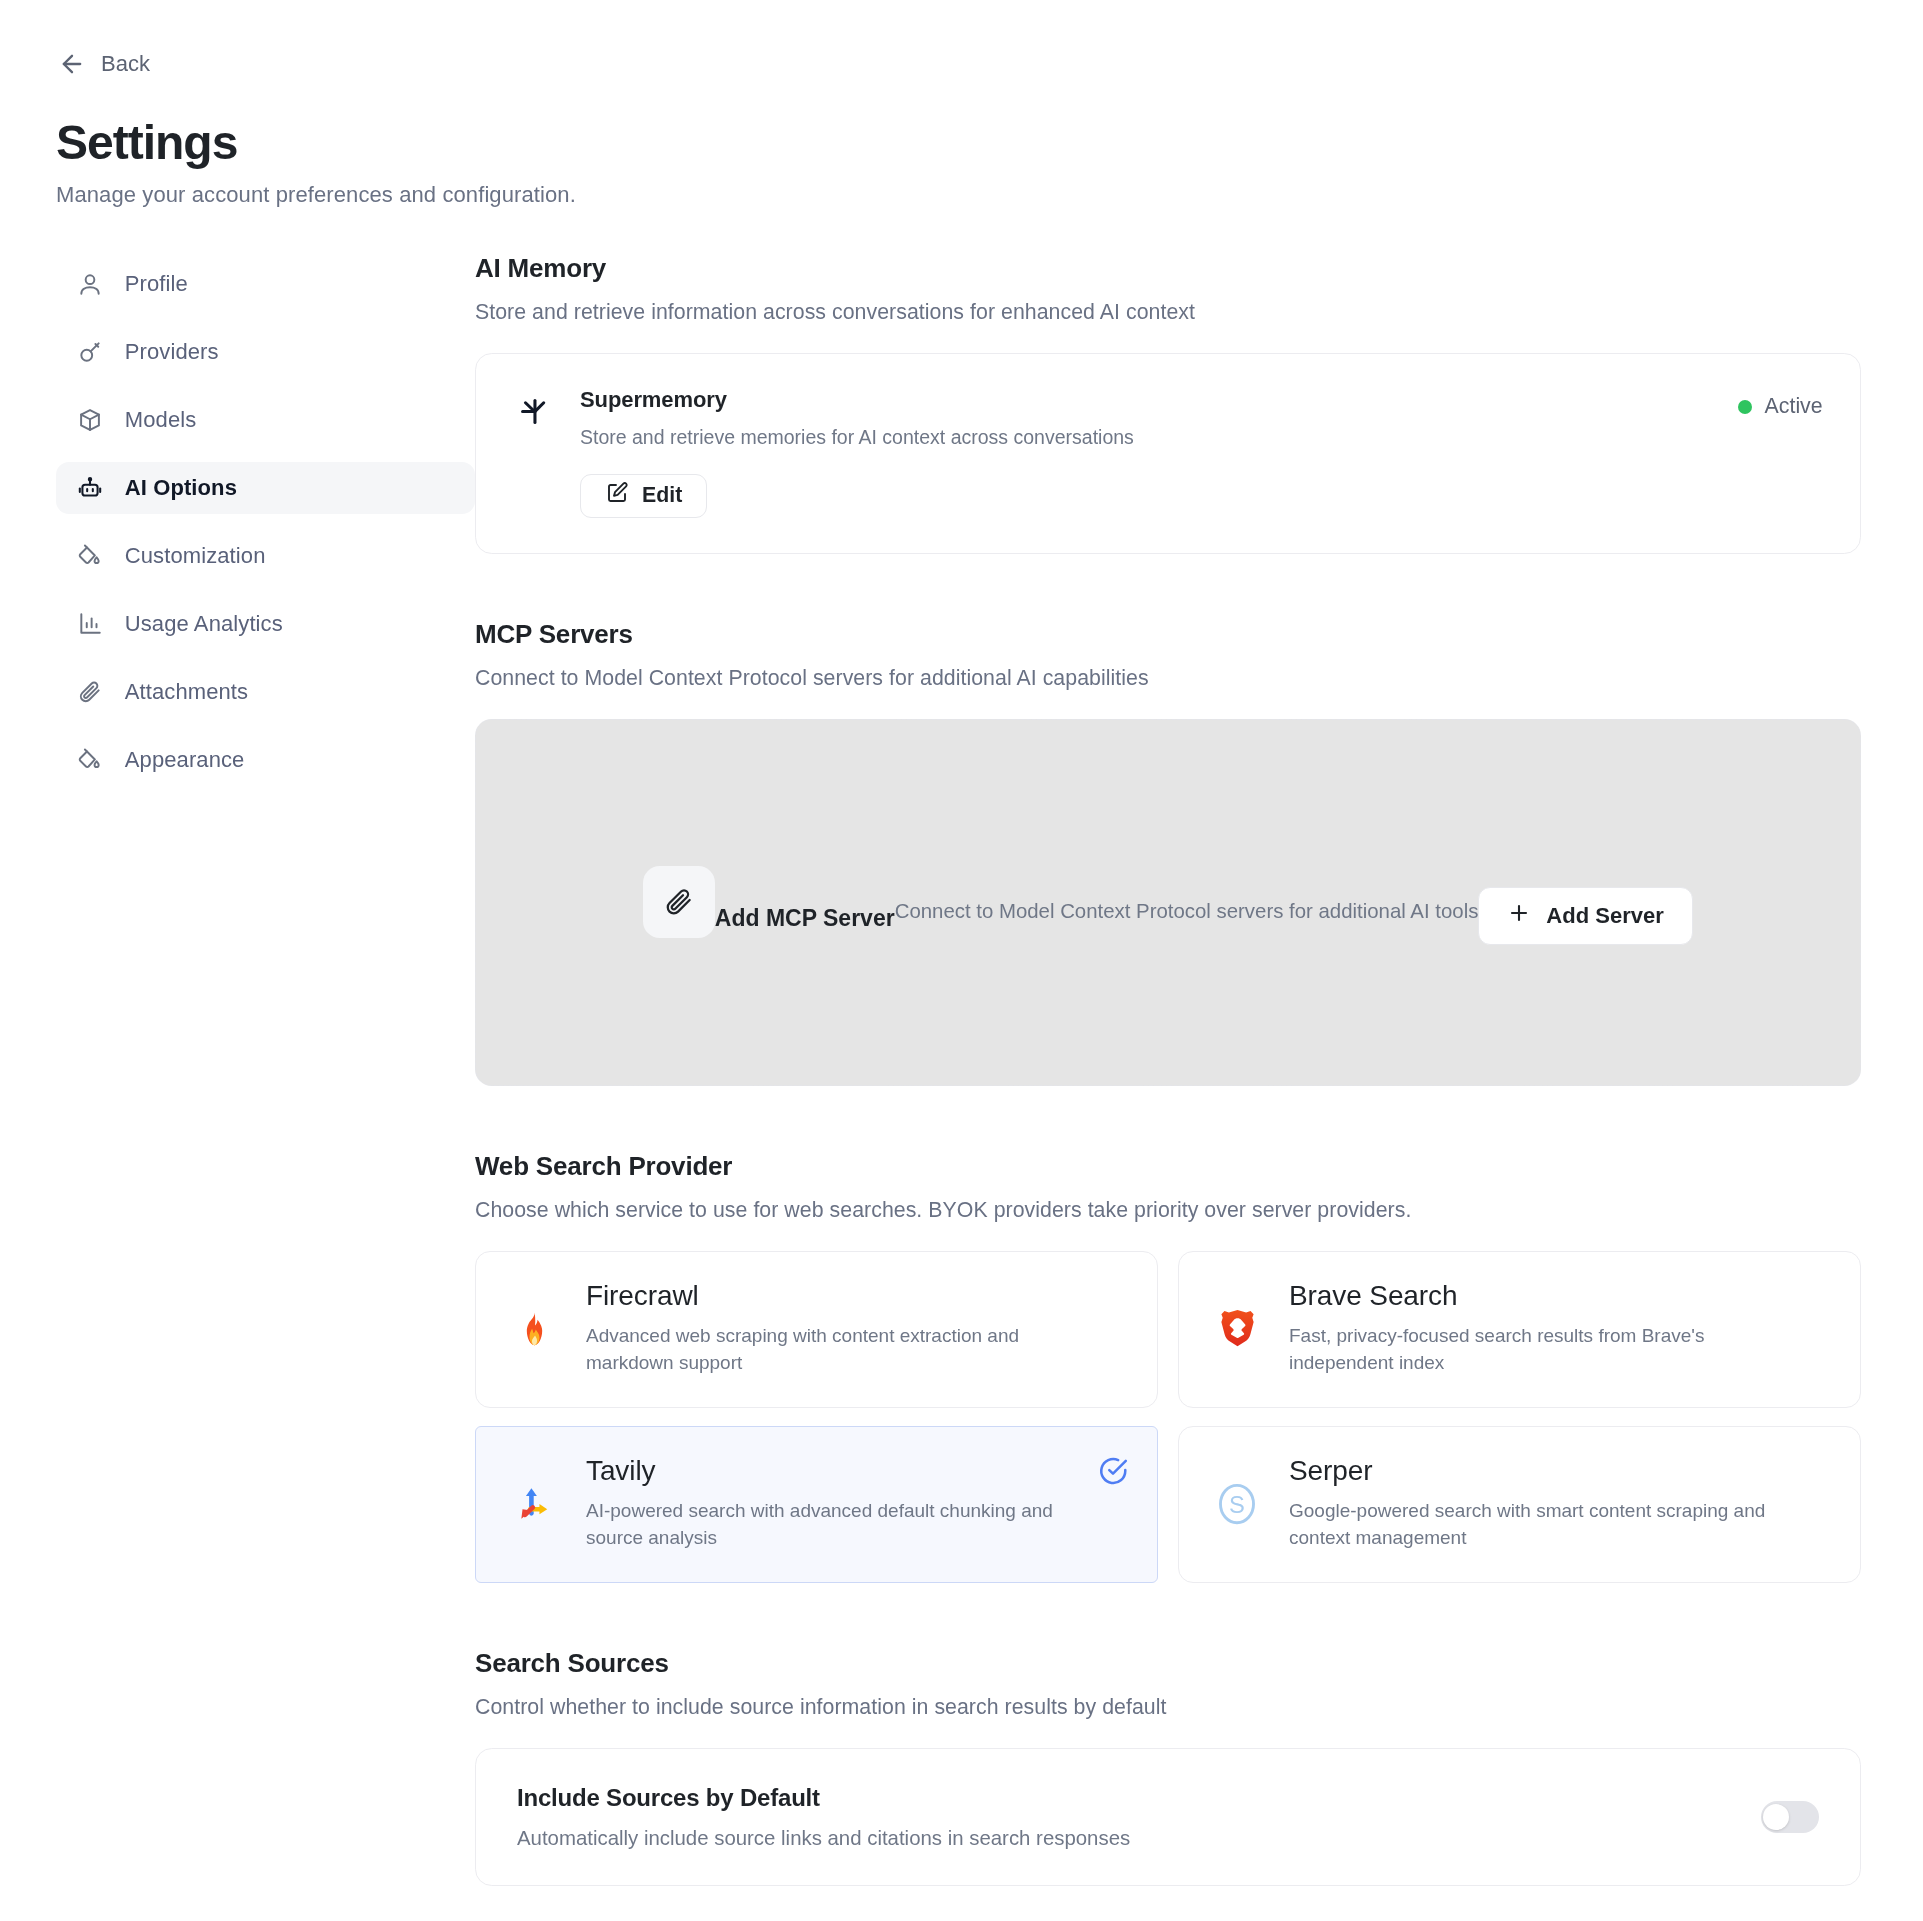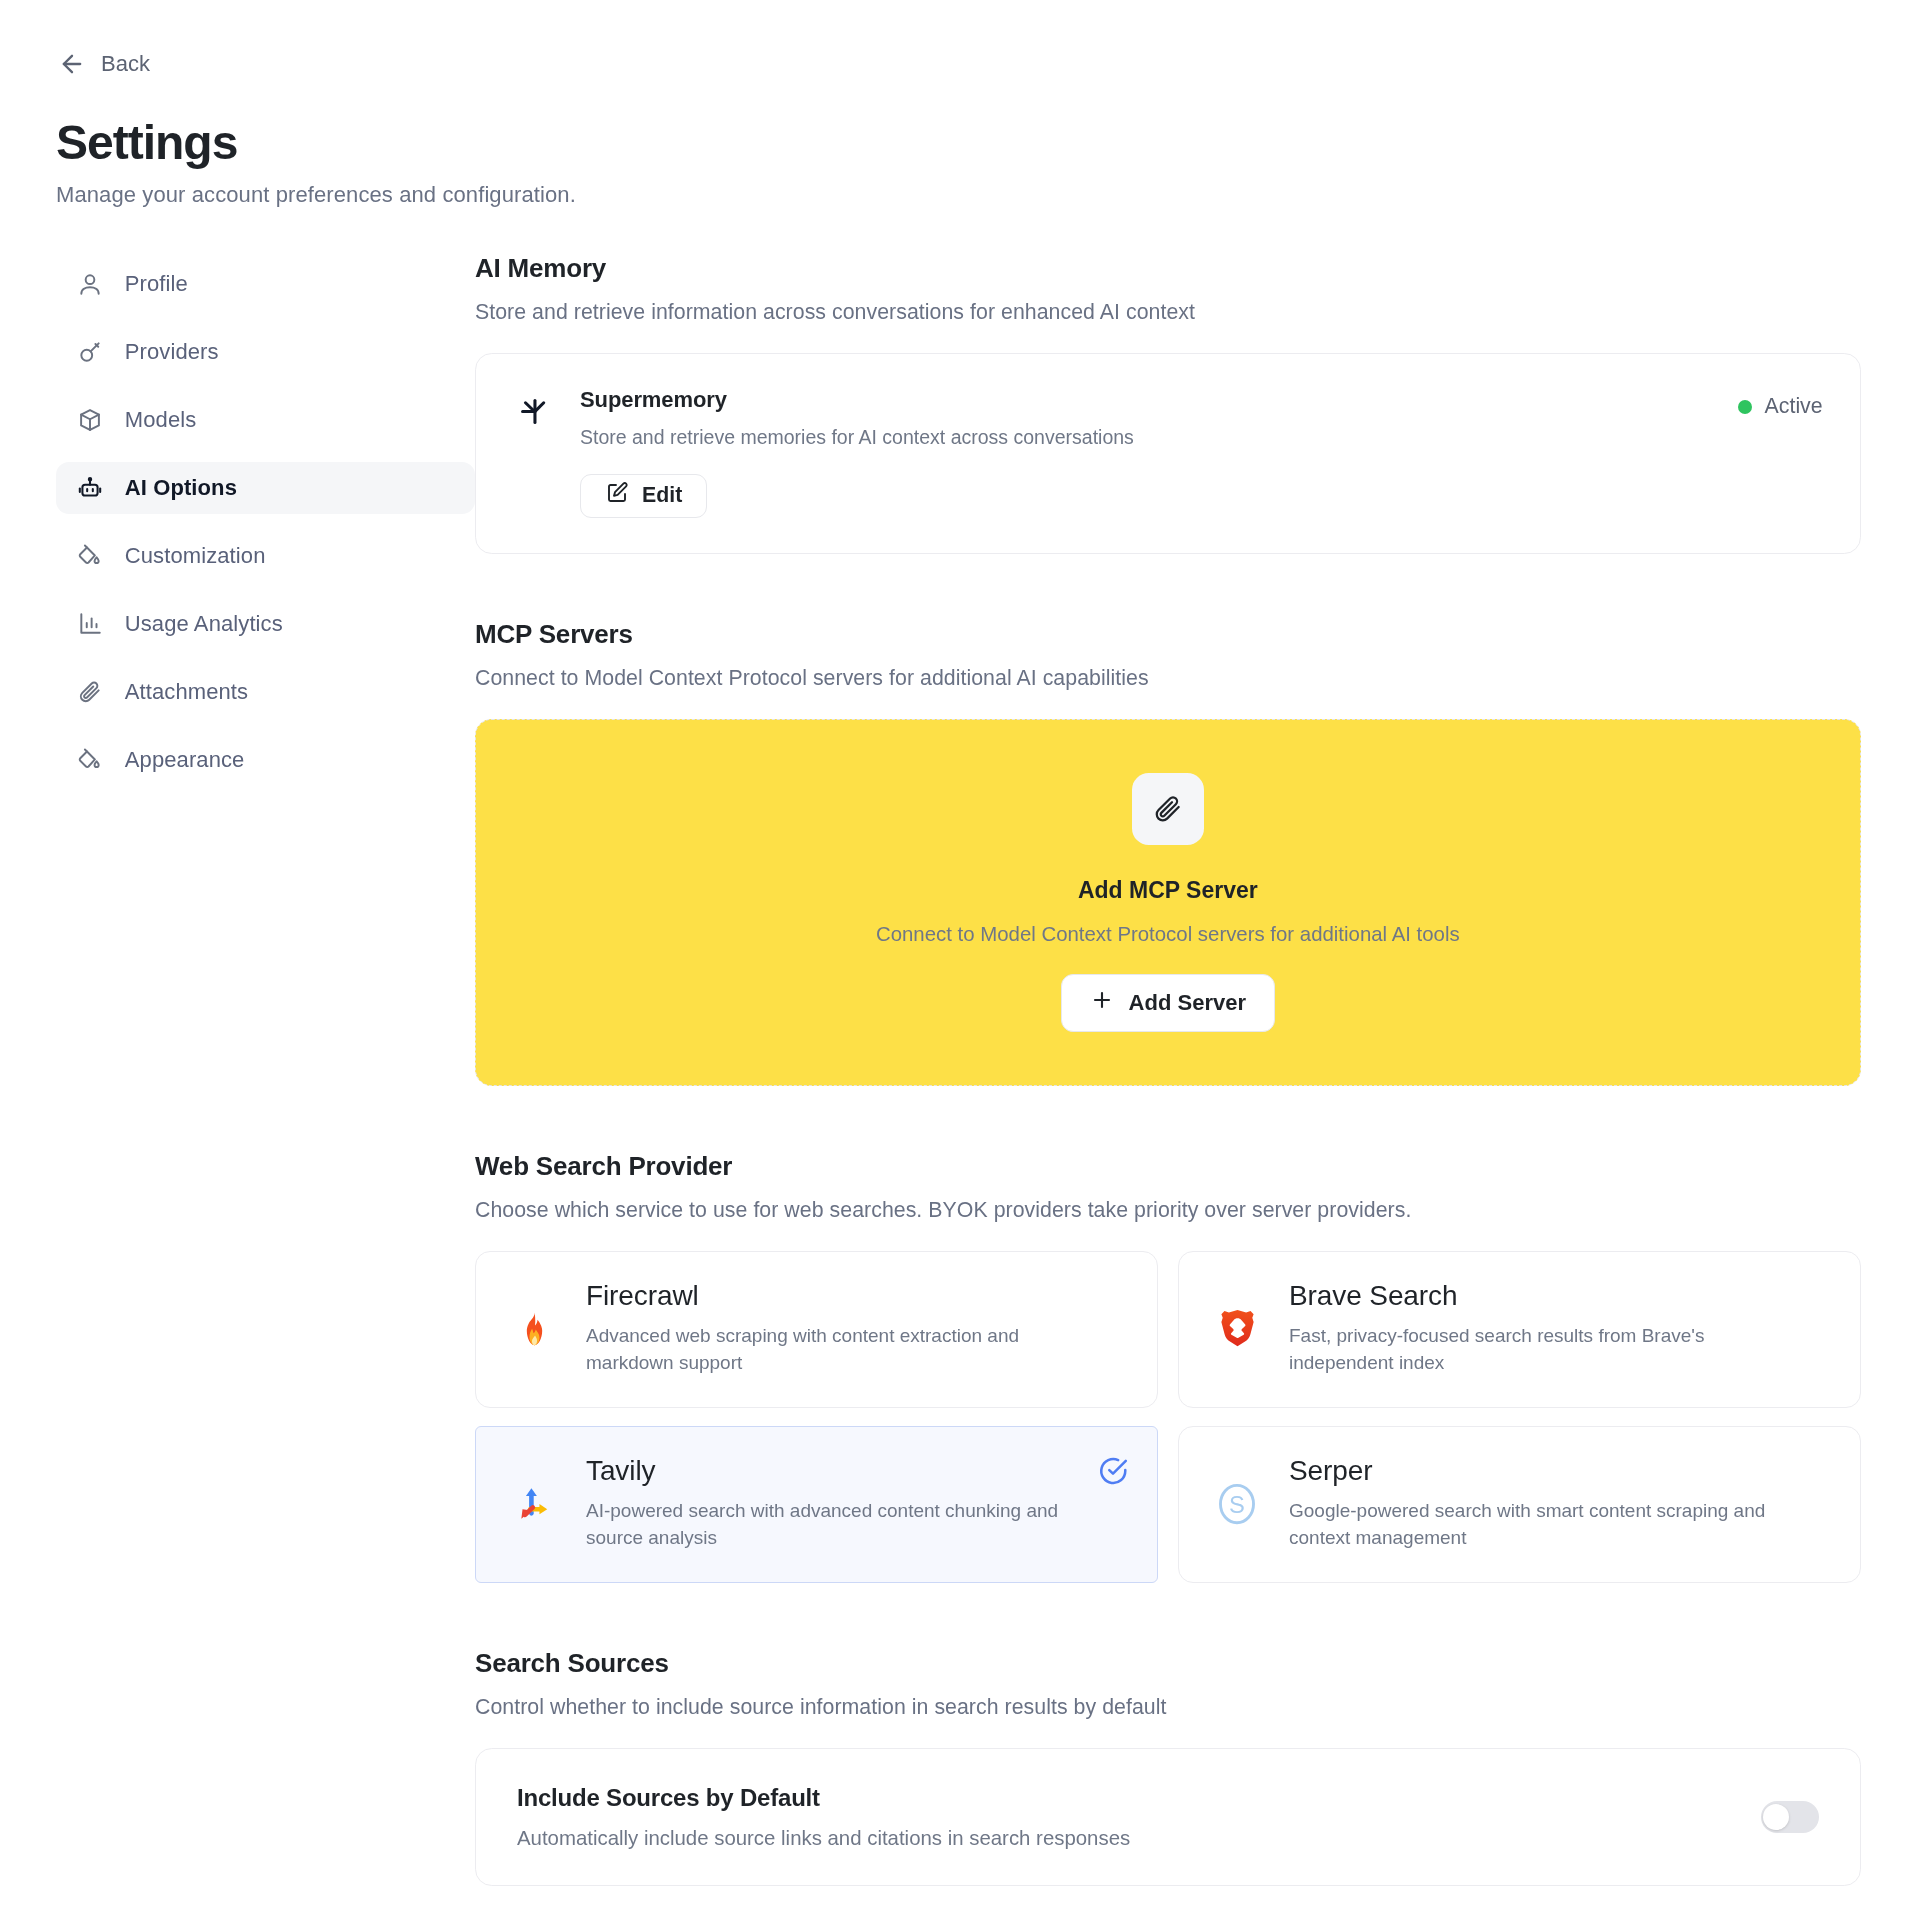--- a/index.html
+++ b/index.html
@@ -180,24 +180,23 @@
     font-weight: 500;
   }
 
   
   .empty-card {
     margin-top: 28px;
     border: 1.7px dashed #e4e5ea;
     border-radius: 16.7px;
     height: 367px;
     display: flex;
-    flex-direction: column;
     align-items: center;
     justify-content: center;
-    background: #fde047;
+    background: #e5e5e5;
   }
   .empty-icon-box {
     width: 72px; height: 72px;
     border-radius: 16.7px;
     background: #f5f6f8;
     display: flex; align-items: center; justify-content: center;
   }
   .empty-title {
     margin-top: 32px;
     font-size: 23px;
@@ -536,21 +535,21 @@
                   <path d="M14.2 5 18 10.5h-7.6z" fill="#4285F4"></path>
                   <path d="M13.4 19.6h8.1" stroke="#FBBC05" stroke-width="3.2" fill="none"></path>
                   <path d="M25.2 19.6 19.8 23.2v-7.2z" fill="#FBBC05"></path>
                   <path d="M15.2 18.4 9.8 23.6" stroke="#EA4335" stroke-width="3.2" fill="none"></path>
                   <path d="M7.2 26.2 8 19.6l6.1.9z" fill="#EA4335"></path>
                 </g>
               </svg>
             </span>
             <div class="provider-text">
               <div class="provider-name">Tavily</div>
-              <div class="provider-desc">AI-powered search with advanced content chunking and source analysis</div>
+              <div class="provider-desc">AI-powered search with advanced default chunking and source analysis</div>
             </div>
             <span class="provider-check">
               <svg viewBox="0 0 24 24" width="32" height="32" fill="none" stroke="#4f7df3" stroke-width="1.9" stroke-linecap="round" stroke-linejoin="round">
                 <path d="M21.2 11.2V12a9 9 0 1 1-5.3-8.2"></path>
                 <polyline points="21.6,4.4 12,14 9.2,11.3"></polyline>
               </svg>
             </span>
           </div>
 
           <div class="provider">

